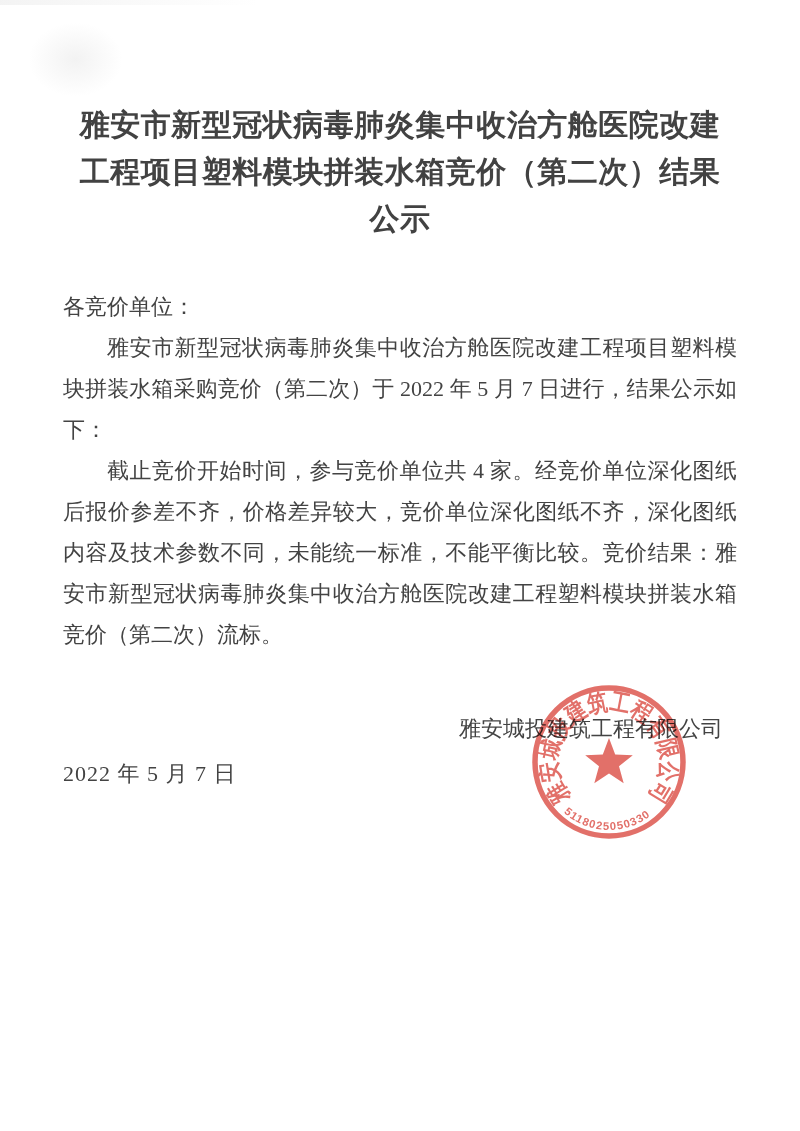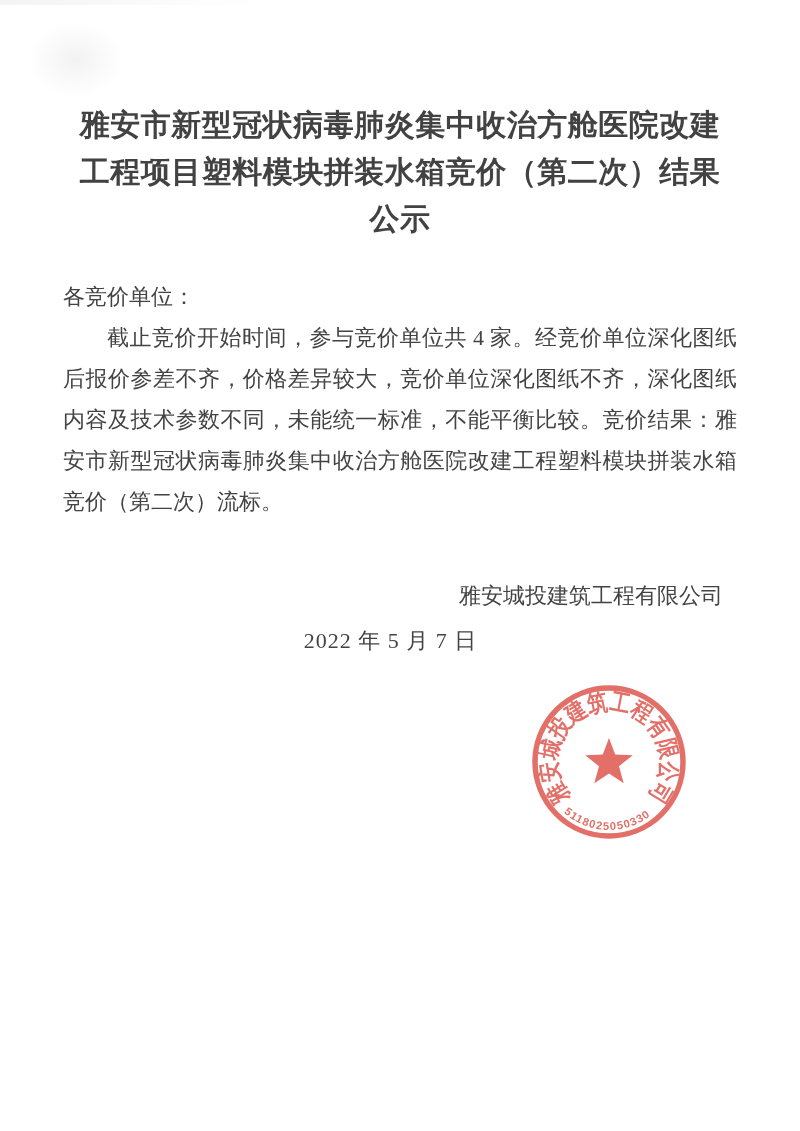--- a/index.html
+++ b/index.html
@@ -25,21 +25,21 @@
     margin:101px 10px 0 10px;
     font-family:"Liberation Sans","DejaVu Sans",sans-serif;
     font-weight:700;
     font-size:30px;
     line-height:47px;
     text-align:center;
     letter-spacing:0.5px;
     color:var(--title-ink);
   }
   .salutation{
-    margin:34px 0 0 0;
+    margin:44px 0 0 0;
     font-size:22px;
     line-height:41px;
   }
   .para{
     margin:0;
     font-size:22px;
     line-height:41px;
     text-align:justify;
     text-indent:2em;
   }
@@ -47,21 +47,21 @@
   .sig-company{
     margin:0 14px 0 0;
     font-size:22px;
     line-height:41px;
     text-align:right;
   }
   .sig-date{
     margin:4px 19px 0 0;
     font-size:22px;
     line-height:41px;
-    text-align:center;
+    text-align:left;
     letter-spacing:1px;
   }
   .seal{
     position:absolute;
     left:524px;top:677px;
     width:170px;height:170px;
     mix-blend-mode:multiply;
     opacity:.85;
     pointer-events:none;
   }
@@ -110,20 +110,21 @@
 </head>
 <body>
 
 <div class="page">
 
   <div class="content">
     <h1 class="title">雅安市新型冠状病毒肺炎集中收治方舱医院改建工程项目塑料模块拼装水箱竞价（第二次）结果公示</h1>
 
     <p class="salutation">各竞价单位：</p>
 
+    <p class="para">雅安市新型冠状病毒肺炎集中收治方舱医院改建工程项目塑料模块拼装水箱采购竞价（第二次）于 2022 年 5 月 7 日进行，结果公示如下：</p>
 
     <p class="para">截止竞价开始时间，参与竞价单位共 4 家。经竞价单位深化图纸后报价参差不齐，价格差异较大，竞价单位深化图纸不齐，深化图纸内容及技术参数不同，未能统一标准，不能平衡比较。竞价结果：雅安市新型冠状病毒肺炎集中收治方舱医院改建工程塑料模块拼装水箱竞价（第二次）流标。</p>
 
 
     <div class="sig">
       <p class="sig-company">雅安城投建筑工程有限公司</p>
       <p class="sig-date">2022 年 5 月 7 日</p>
     </div>
   </div>
 

